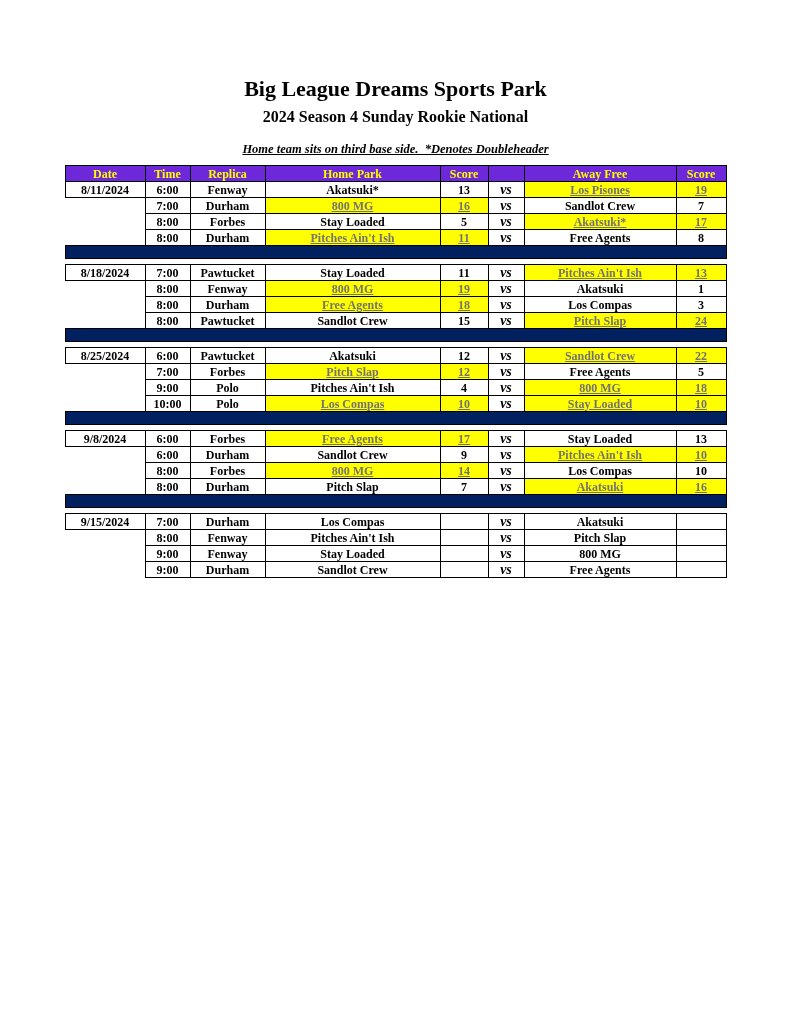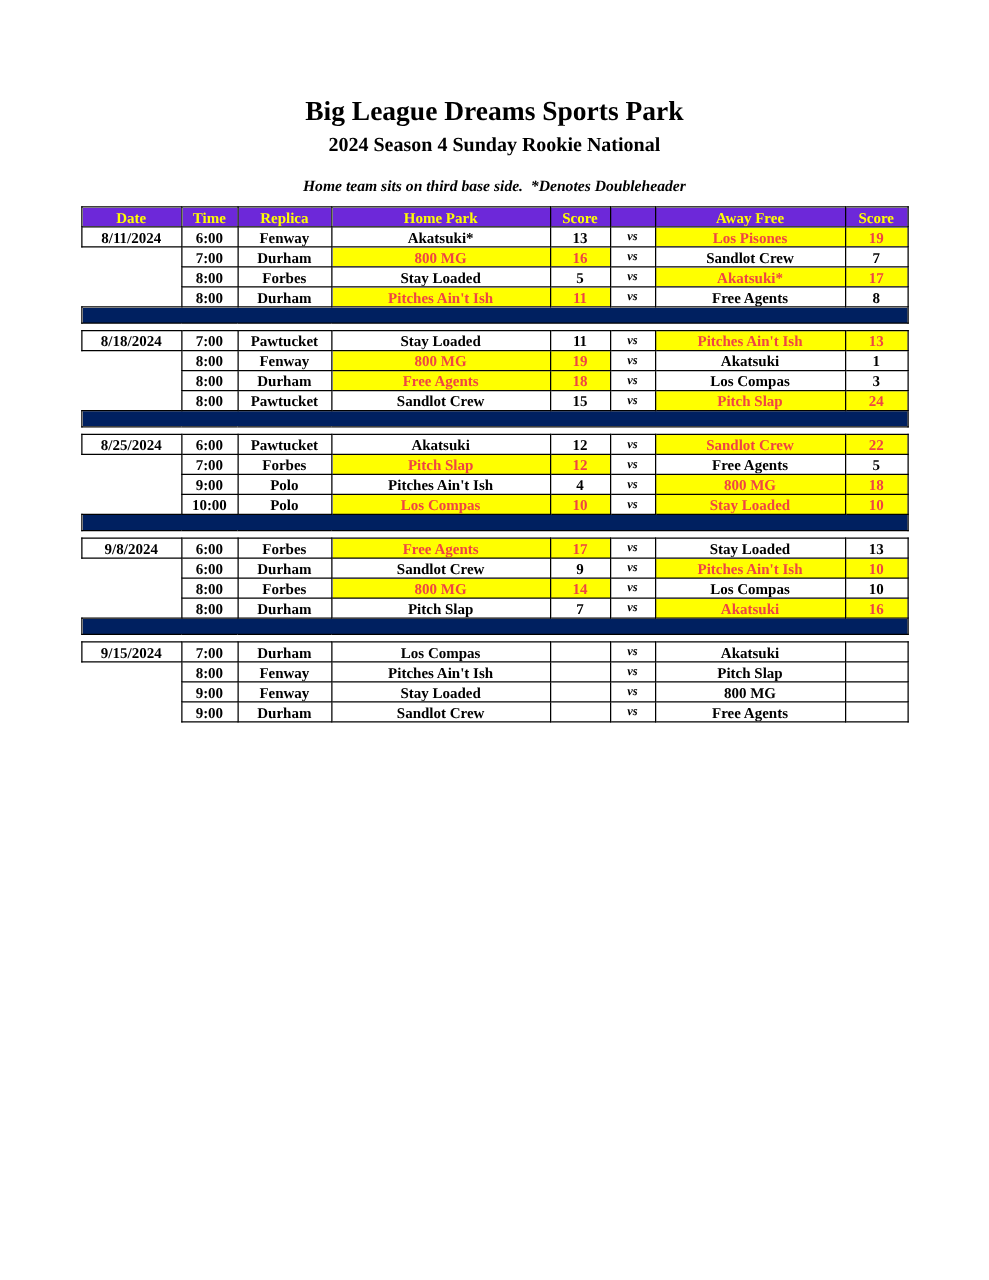--- a/index.html
+++ b/index.html
@@ -29,20 +29,21 @@
     font-weight: bold;
     margin: 6px 0 16px 0;
     line-height: 18px;
   }
   .note {
     font-size: 12.5px;
     font-weight: bold;
     font-style: italic;
     margin: 6px 0 0 0;
     white-space: pre;
+    text-decoration: underline;
   }
   table.sched {
     border-collapse: collapse;
     margin: 8px auto 0 auto;
     table-layout: fixed;
     width: 661px;
   }
   .sched th, .sched td {
     border: 1px solid #000000;
     padding: 0 2px;
@@ -60,22 +61,22 @@
   }
   .col0 { width: 80px; }
   .col1 { width: 45px; }
   .col2 { width: 75px; }
   .col3 { width: 175px; }
   .col4 { width: 48px; }
   .col5 { width: 36px; }
   .col6 { width: 152px; }
   .col7 { width: 50px; }
   .sched td.noborder { border: none; background: #ffffff; }
-  .sched td.win { background: #FFFF00; color: #ef4444; }
-  .sched td.vs { font-style: italic; font-size: 10px; }
+  .sched td.win { background: #FFFF00; color: #737373; text-decoration: underline; }
+  .sched td.vs { font-style: italic; font-size: 14px; }
   .sched td.sep { background: #002060; height: 13px; padding: 0; }
   .sched td.gap { border: none; height: 6px; padding: 0; }
 </style>
 </head>
 <body>
 
 <div class="titles">
   <h1 class="title">Big League Dreams Sports Park</h1>
   <h2 class="subtitle">2024 Season 4 Sunday Rookie National</h2>
   <div class="note">Home team sits on third base side.  *Denotes Doubleheader</div>

